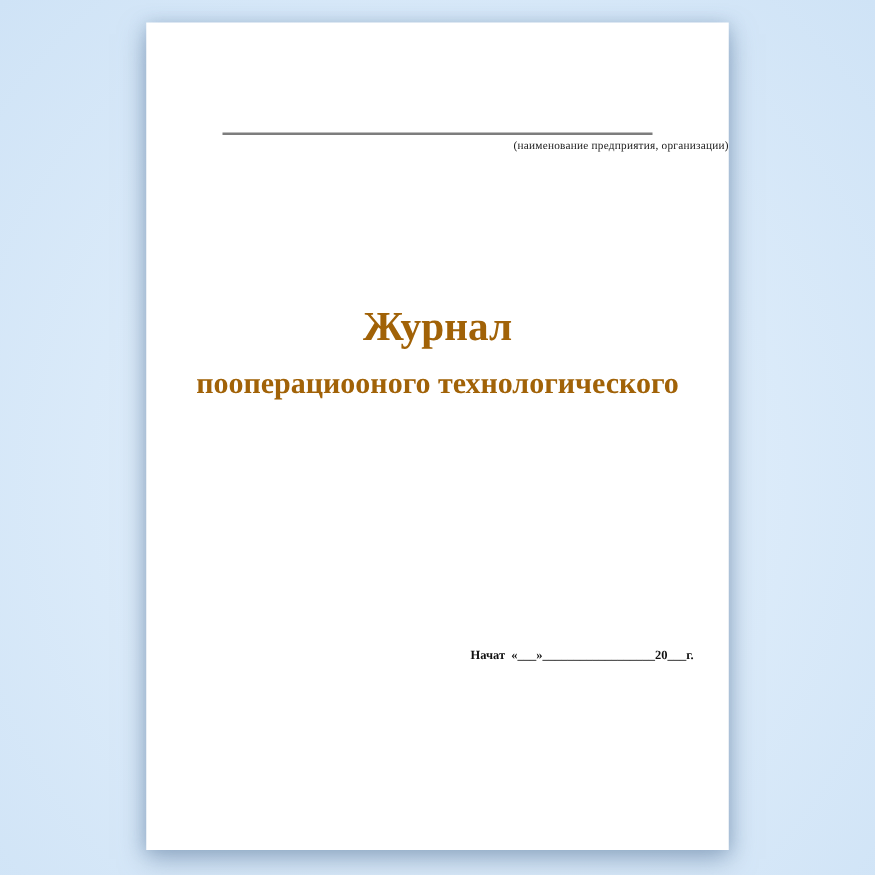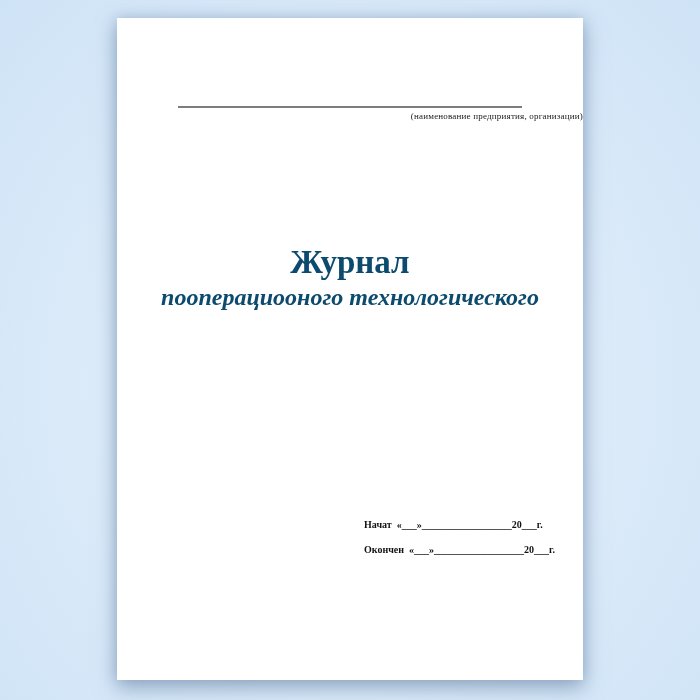--- a/index.html
+++ b/index.html
@@ -49,34 +49,33 @@
     color: #1a1a1a;
     letter-spacing: 0.2px;
   }
   
   .title-block {
     position: absolute;
     top: 224px;
     left: 0;
     width: 100%;
     text-align: center;
-    color: #0c4a6e;
+    color: #a16207;
   }
   .title-main {
     margin: 0;
     font-size: 33px;
     line-height: 40px;
     font-weight: bold;
   }
   .title-sub {
-    margin: 0;
+    margin: 10px;
     font-size: 24px;
     line-height: 31px;
     font-weight: bold;
-    font-style: italic;
   }
   
   .dates-block {
     position: absolute;
     top: 494px;
     right: 28px;
     text-align: left;
     color: #111111;
   }
   .date-line {
@@ -102,19 +101,16 @@
 
     <div class="title-block">
       <h1 class="title-main">Журнал</h1>
       <div class="title-sub">пооперациооного технологического</div>
     </div>
 
     <div class="dates-block">
       <div class="date-line">
         <span class="date-label">Начат</span><span>«___»__________________20___г.</span>
       </div>
-      <div class="date-line">
-        <span class="date-label">Окончен</span><span>«___»__________________20___г.</span>
-      </div>
     </div>
 
   </div>
 </div>
 
 </body></html>

